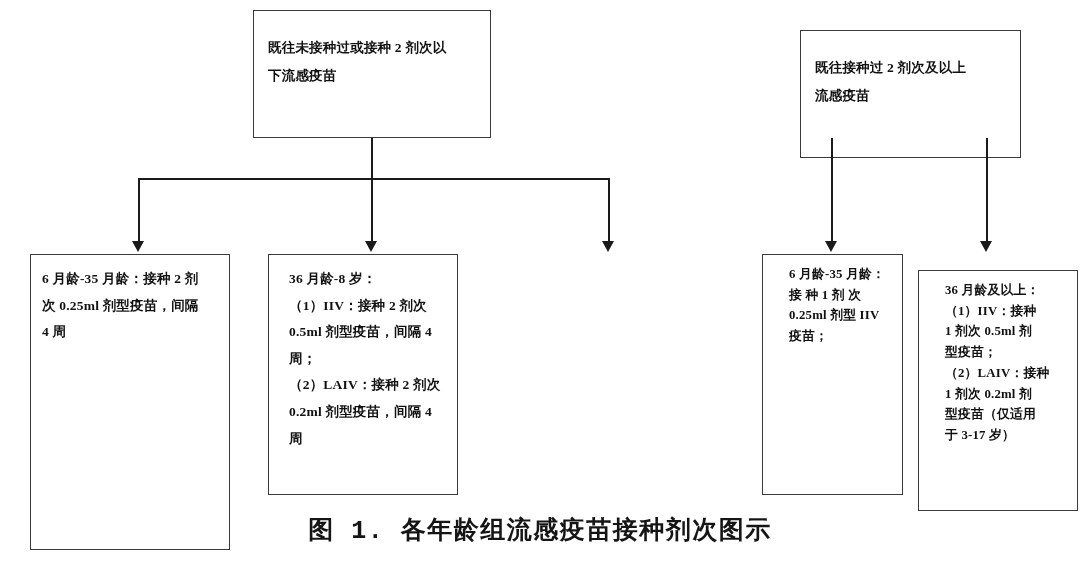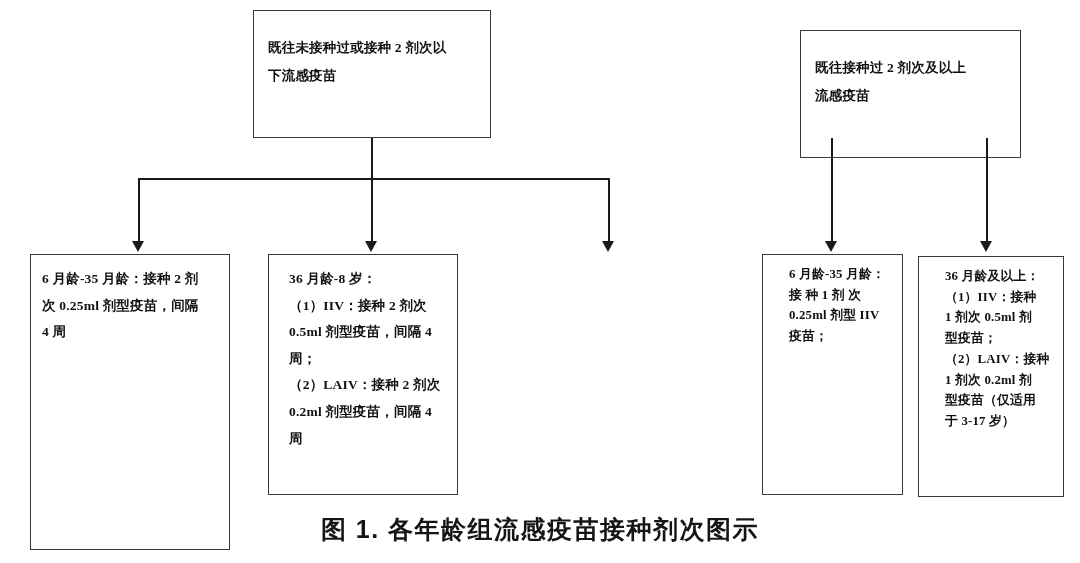--- a/index.html
+++ b/index.html
@@ -66,21 +66,21 @@
     border-top: 11px solid #1a1a1a;
   }
 
   
   #caption {
     position: absolute;
     left: 0;
     right: 0;
     top: 513px;
     text-align: center;
-    font-family: Liberation Sans, sans-serif;
+    font-family: Liberation Mono, monospace;
     font-size: 25px;
     font-weight: 700;
     letter-spacing: 1.5px;
     color: #151515;
   }
 </style>
 </head>
 <body>
 
 <div id="canvas">
@@ -119,21 +119,21 @@
   <div class="arrowhead" style="left:825px; top:241px;"></div>
 
   <div class="edge vline" style="left:986px; top:138px; width:2px; height:104px;"></div>
   <div class="arrowhead" style="left:980px; top:241px;"></div>
 
   <div class="node narrow" style="left:762px; top:254px; width:141px; height:241px;">6 月龄-35 月龄：
 接 种 1 剂 次
 0.25ml 剂型 IIV
 疫苗；</div>
 
-  <div class="node narrow" style="left:918px; top:256px; width:146px; height:241px;">36 月龄及以上：
+  <div class="node narrow" style="left:918px; top:270px; width:160px; height:241px;">36 月龄及以上：
 （1）IIV：接种
 1 剂次 0.5ml 剂
 型疫苗；
 （2）LAIV：接种
 1 剂次 0.2ml 剂
 型疫苗（仅适用
 于 3-17 岁）</div>
 
   <div id="caption">图 1. 各年龄组流感疫苗接种剂次图示</div>
 

